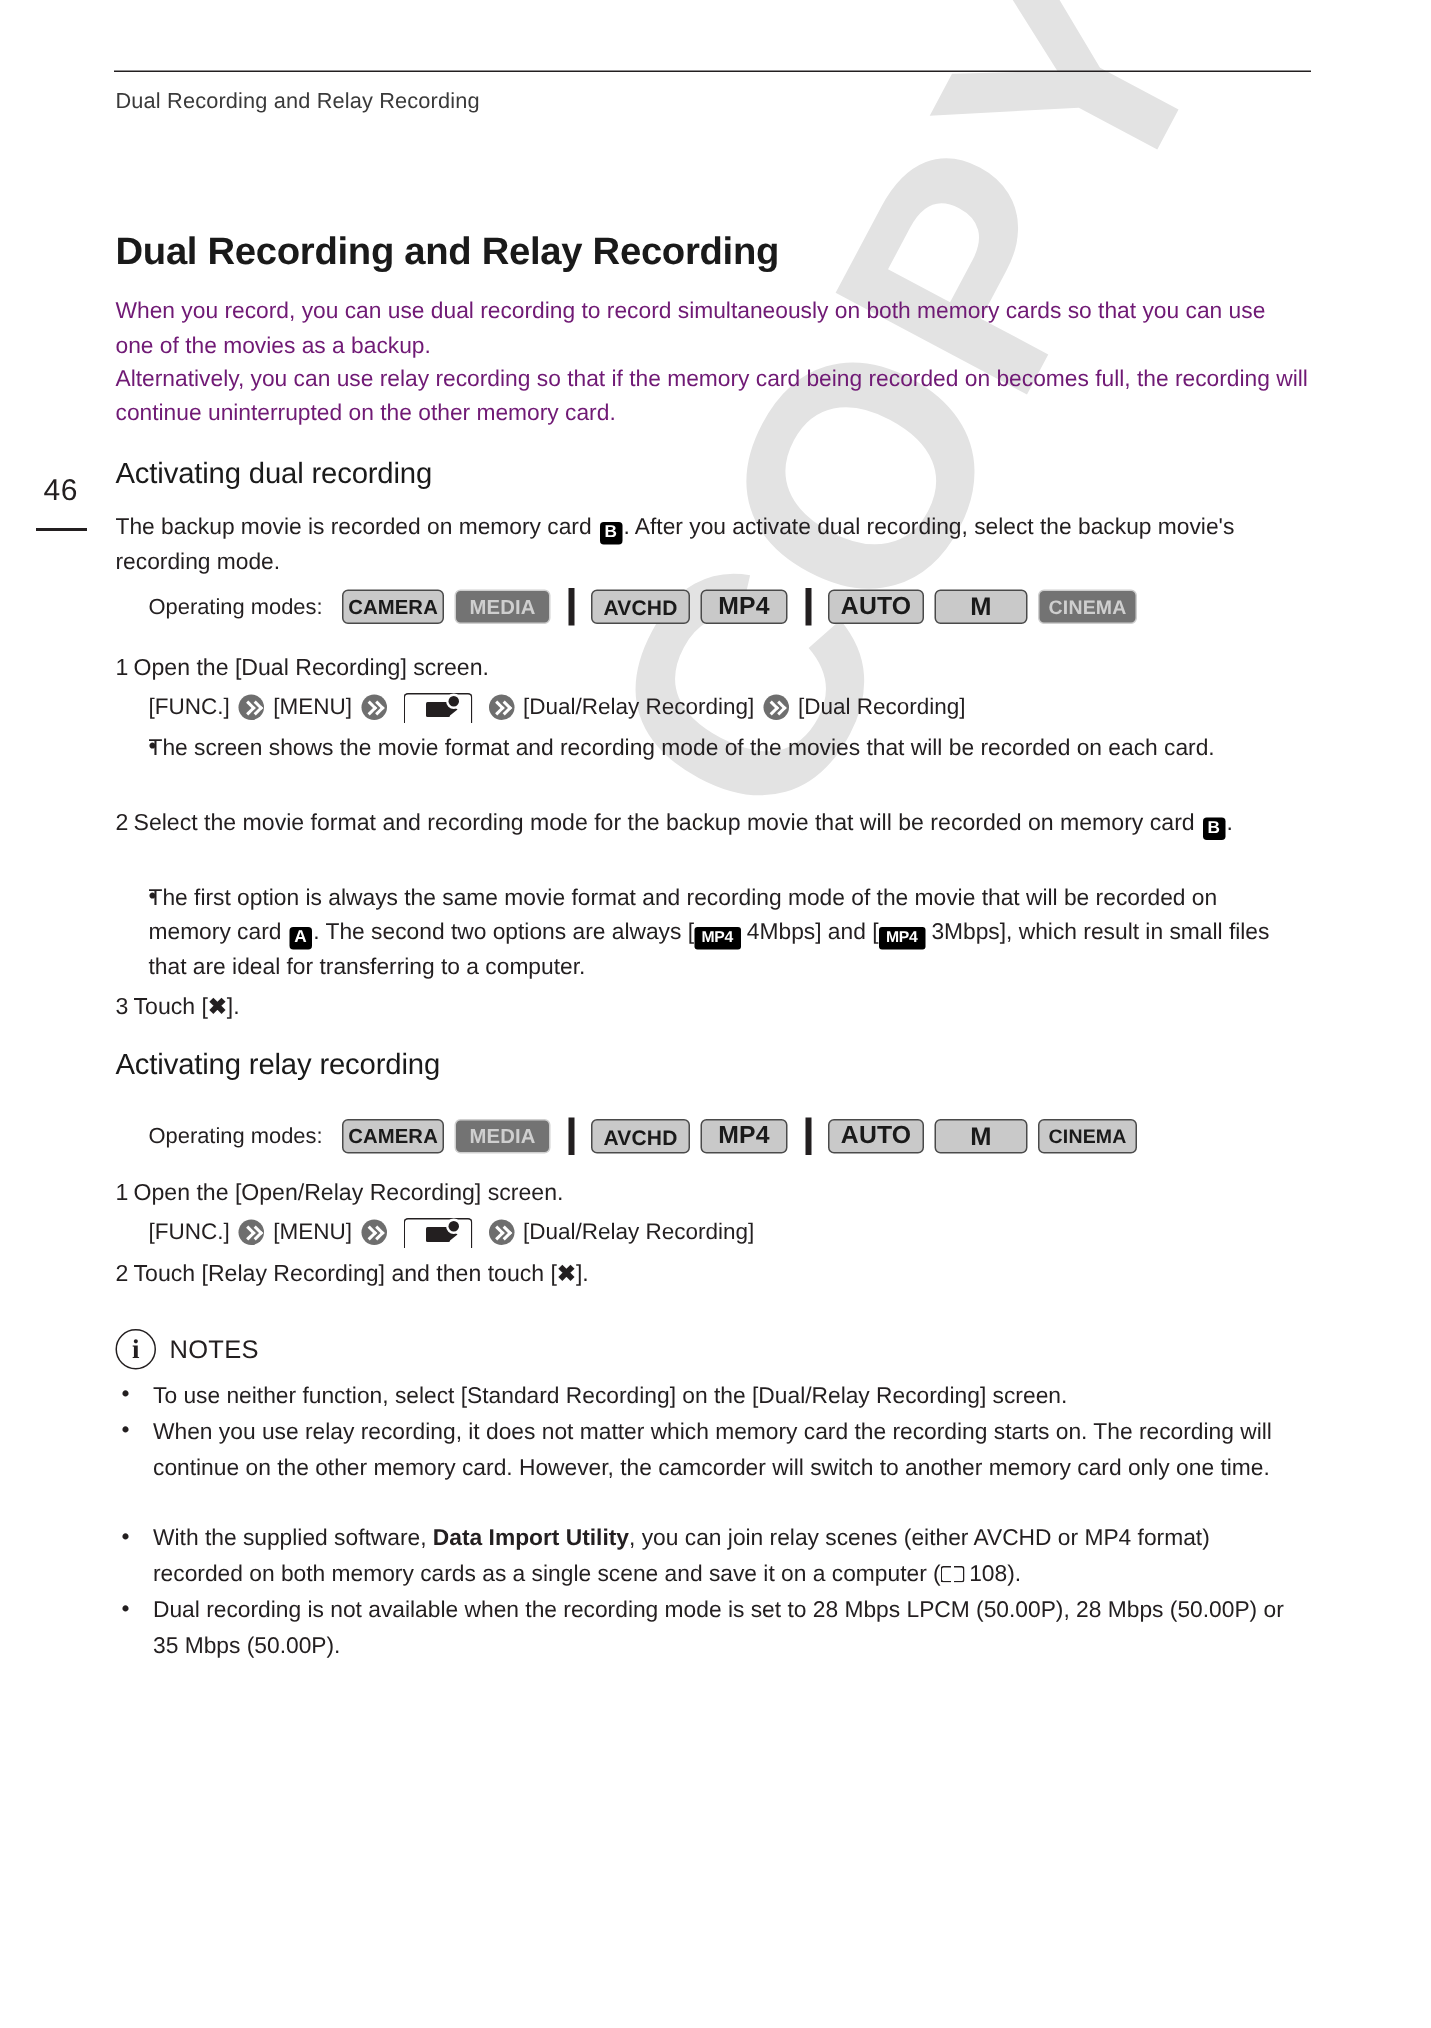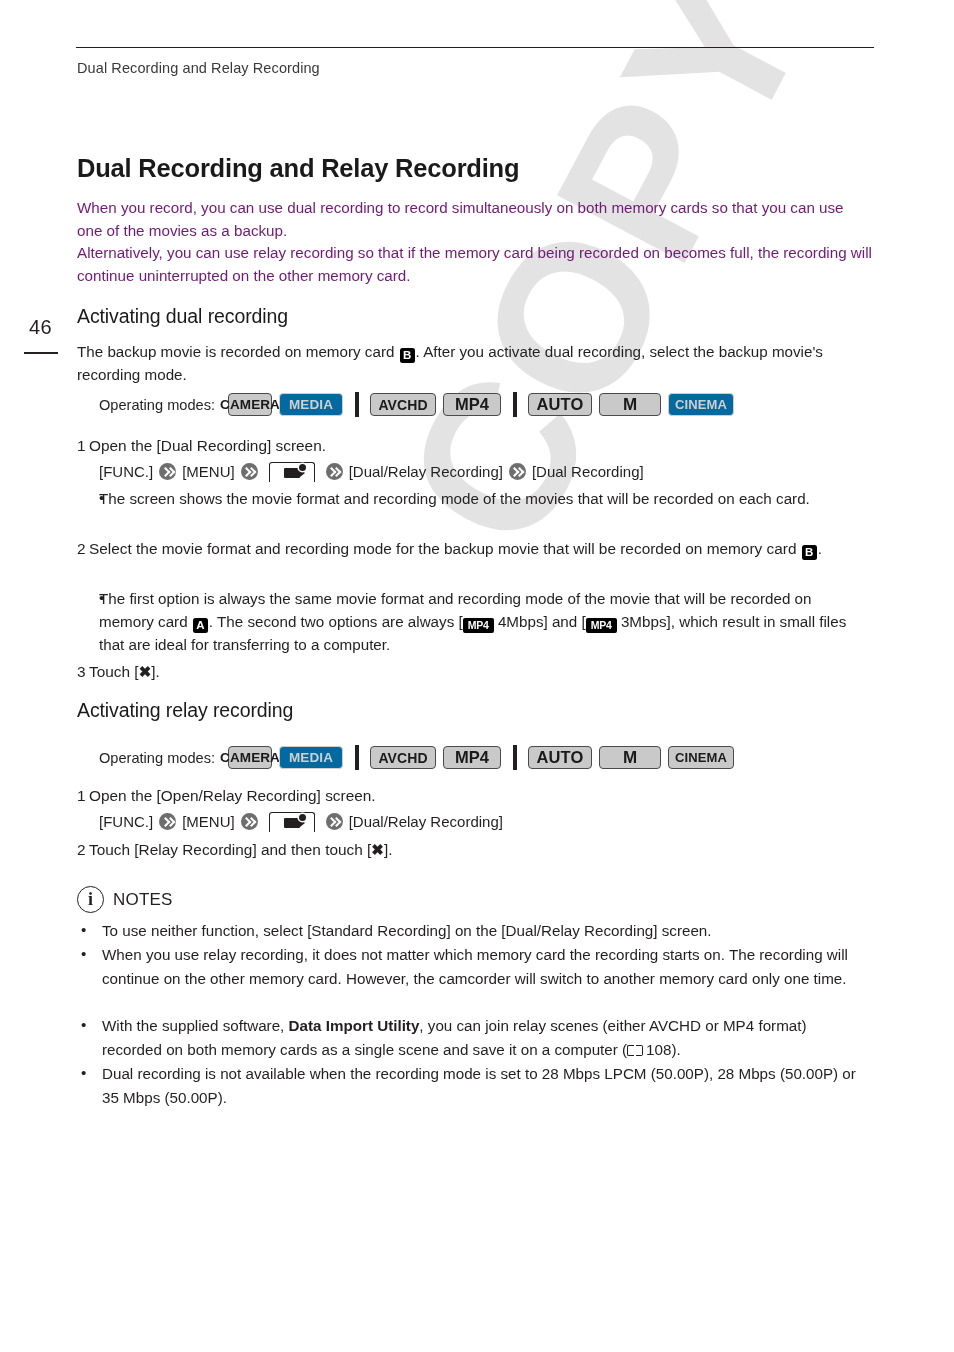--- a/index.html
+++ b/index.html
@@ -158,24 +158,24 @@
     margin-right: 7px;
     padding: 0 6px;
   }
   .badge.on {
     border-color: #4a4a4a;
     background: #c9c9c9;
     color: #1a1a1a;
   }
   .badge.off {
     border-color: #cfcfcf;
-    background: #0369a1;
+    background: #737373;
     color: #cfcfcf;
   }
-  .badge.b-camera { width: 44px; font-size: 13.5px; }
+  .badge.b-camera { width: 68px; font-size: 13.5px; }
   .badge.b-media  { width: 64px; font-size: 13.5px; }
   .badge.b-avchd  { width: 66px; font-size: 14px; }
   .badge.b-mp4    { width: 58px; font-size: 16.5px; }
   .badge.b-auto   { width: 64px; font-size: 16.5px; }
   .badge.b-m      { width: 62px; font-size: 17px; }
   .badge.b-cinema { width: 66px; font-size: 13px; }
 
   .divider-bar {
     display: inline-block;
     width: 4px;

